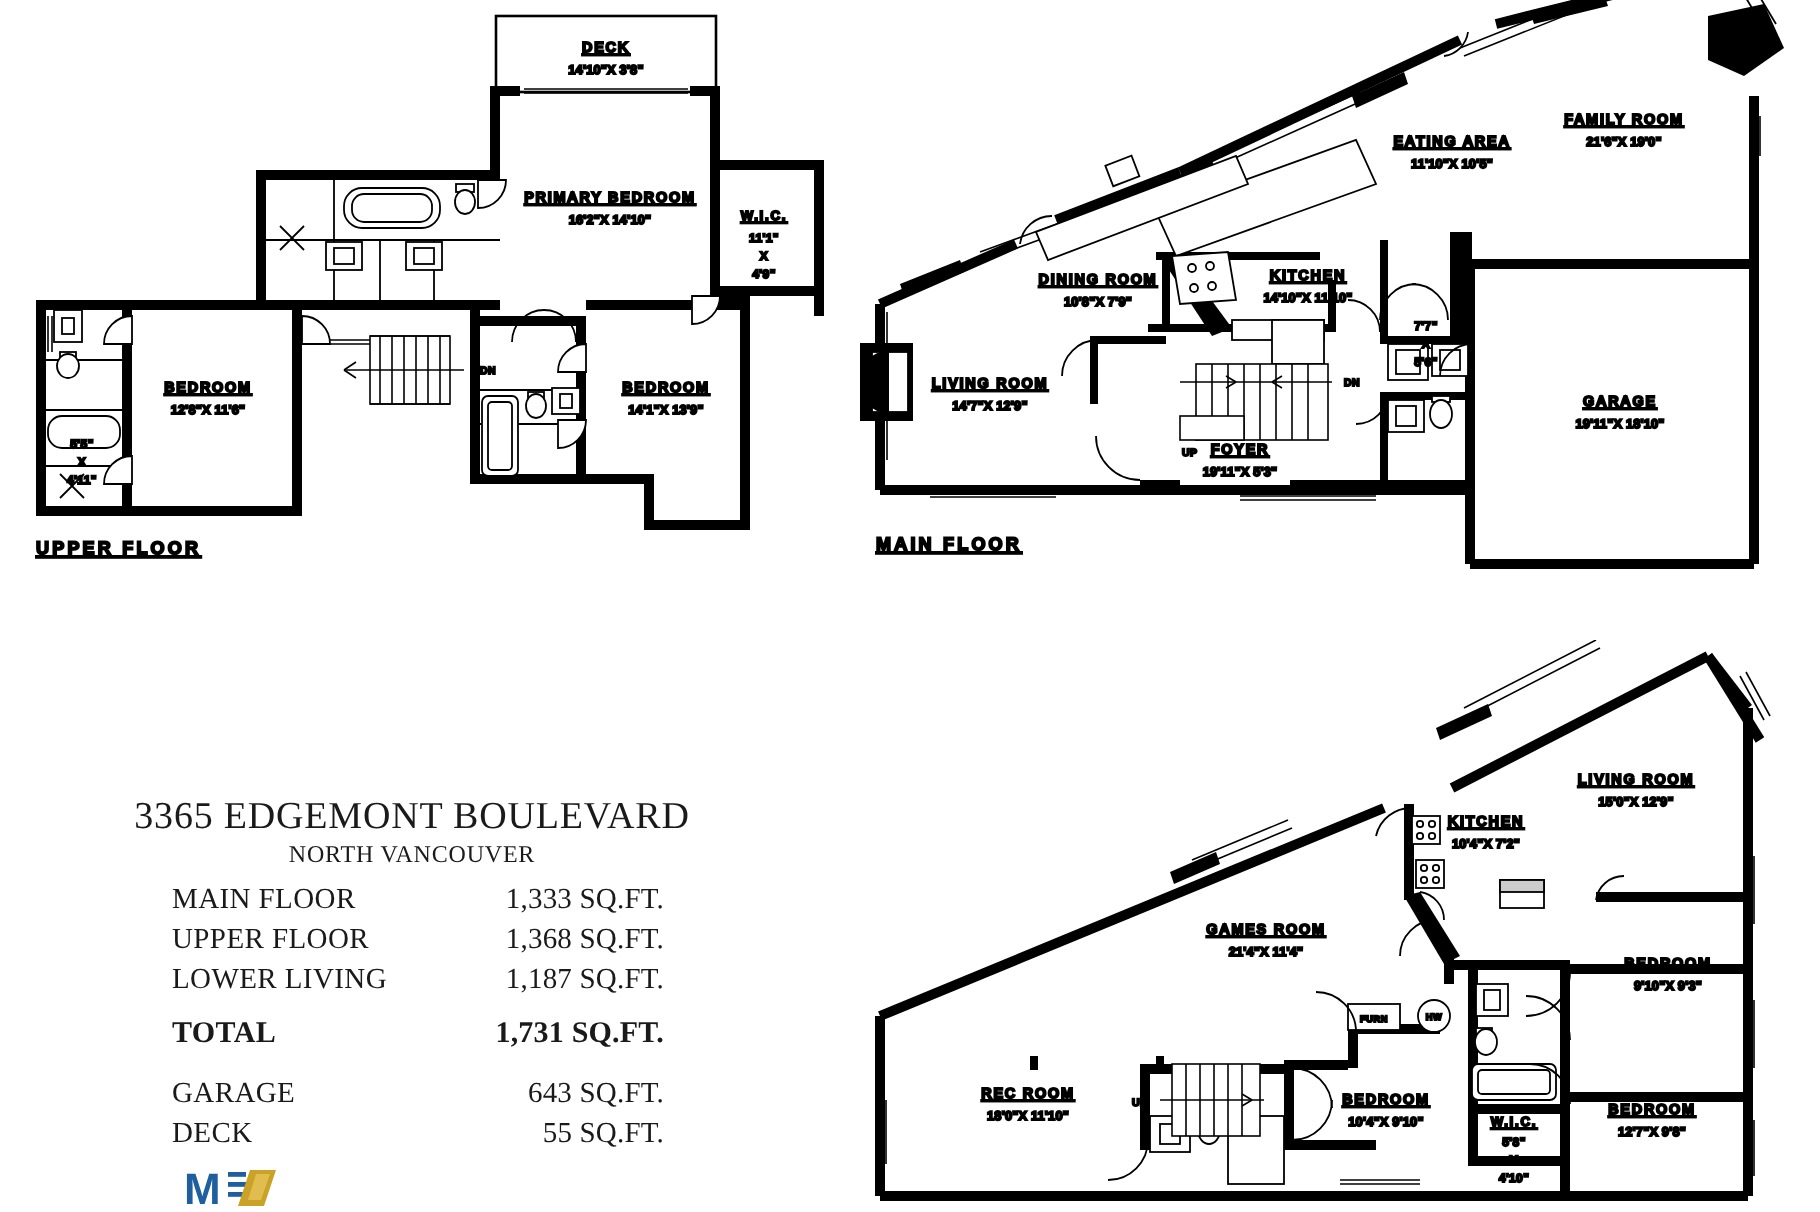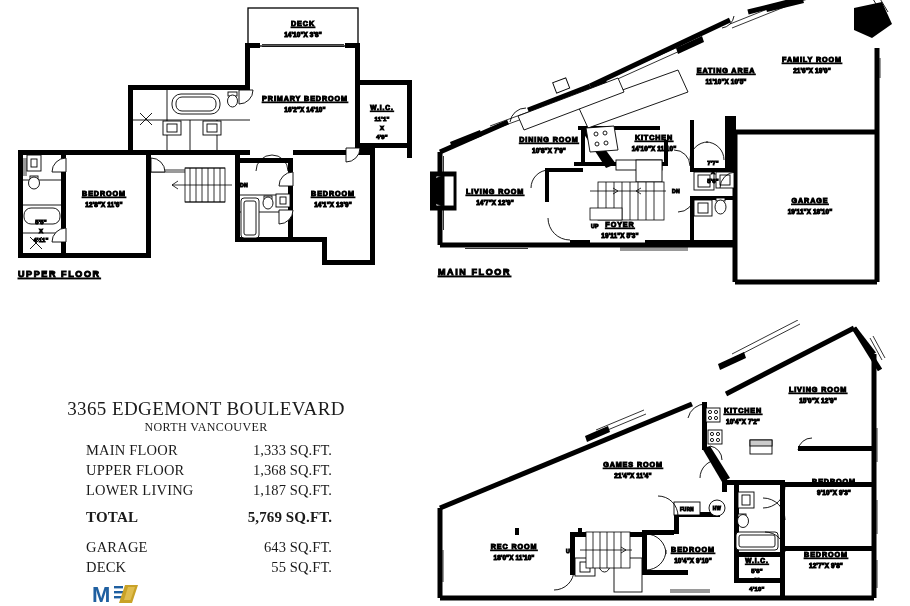--- a/index.html
+++ b/index.html
@@ -591,21 +591,21 @@
       <tr>
         <td class="lab">UPPER FLOOR</td>
         <td class="val">1,368 SQ.FT.</td>
       </tr>
       <tr>
         <td class="lab">LOWER LIVING</td>
         <td class="val">1,187 SQ.FT.</td>
       </tr>
       <tr class="total">
         <td class="lab">TOTAL</td>
-        <td class="val">5,769 SQ.FT.</td>
+        <td class="val">1,731 SQ.FT.</td>
       </tr>
       <tr class="gap">
         <td class="lab">GARAGE</td>
         <td class="val">643 SQ.FT.</td>
       </tr>
       <tr>
         <td class="lab">DECK</td>
         <td class="val">55 SQ.FT.</td>
       </tr>
     </tbody>

